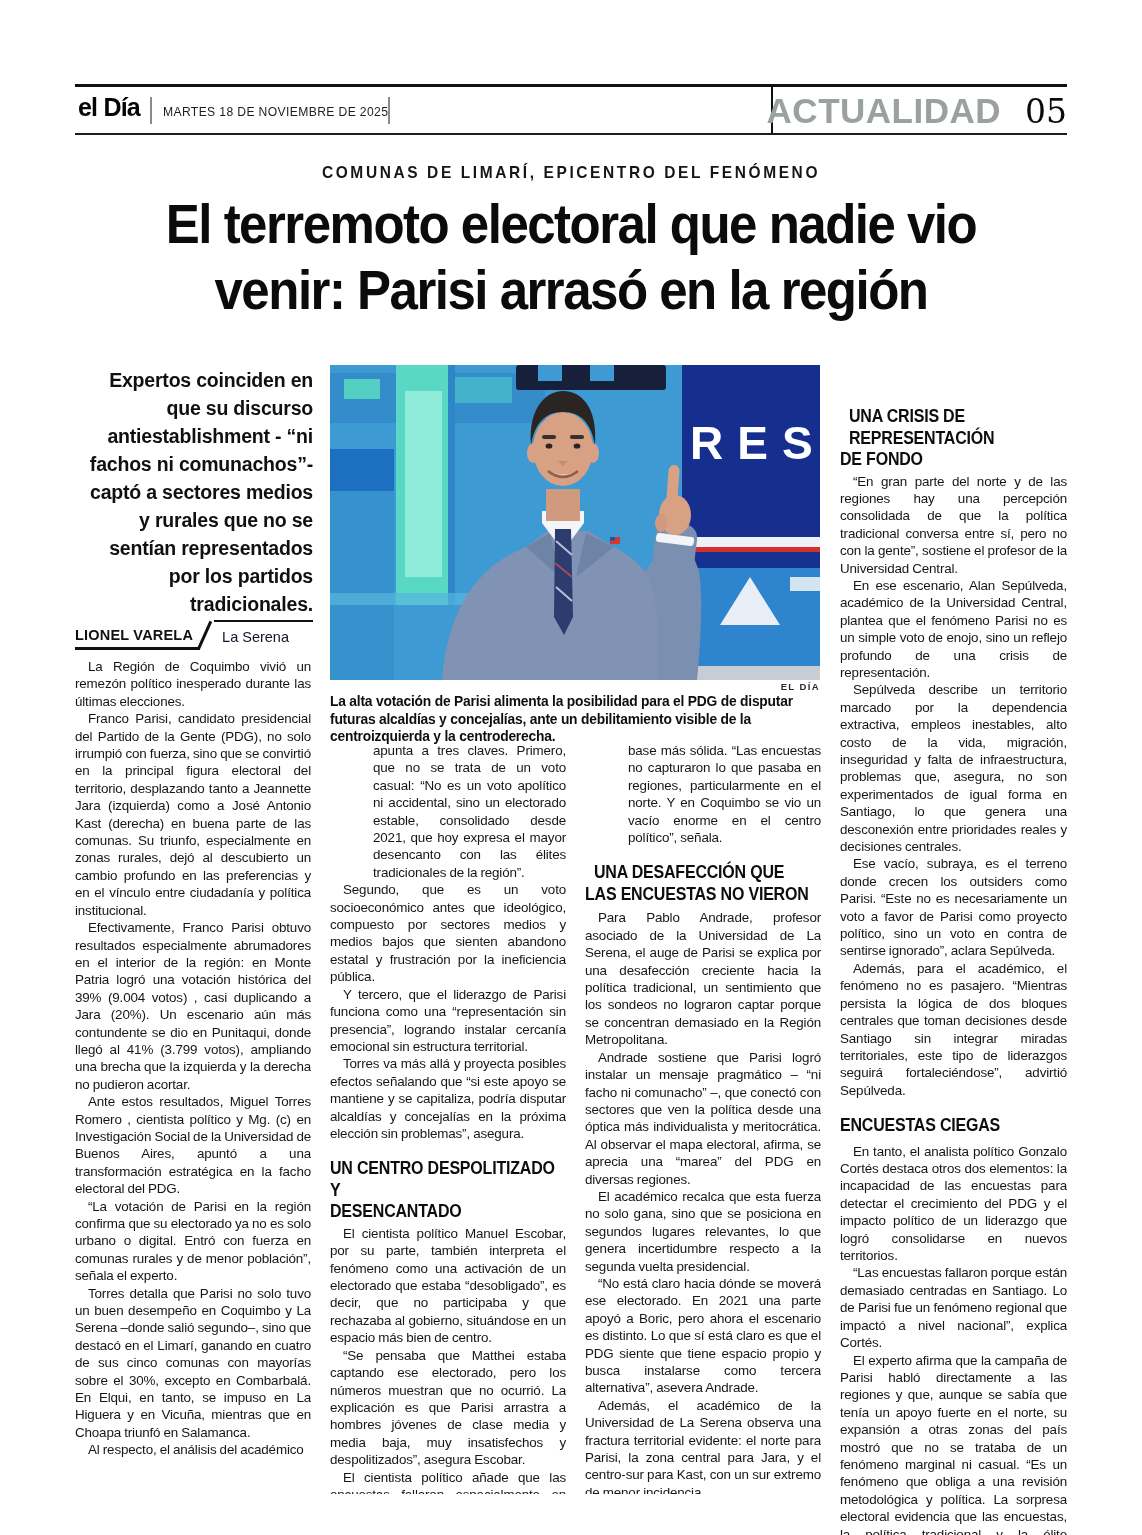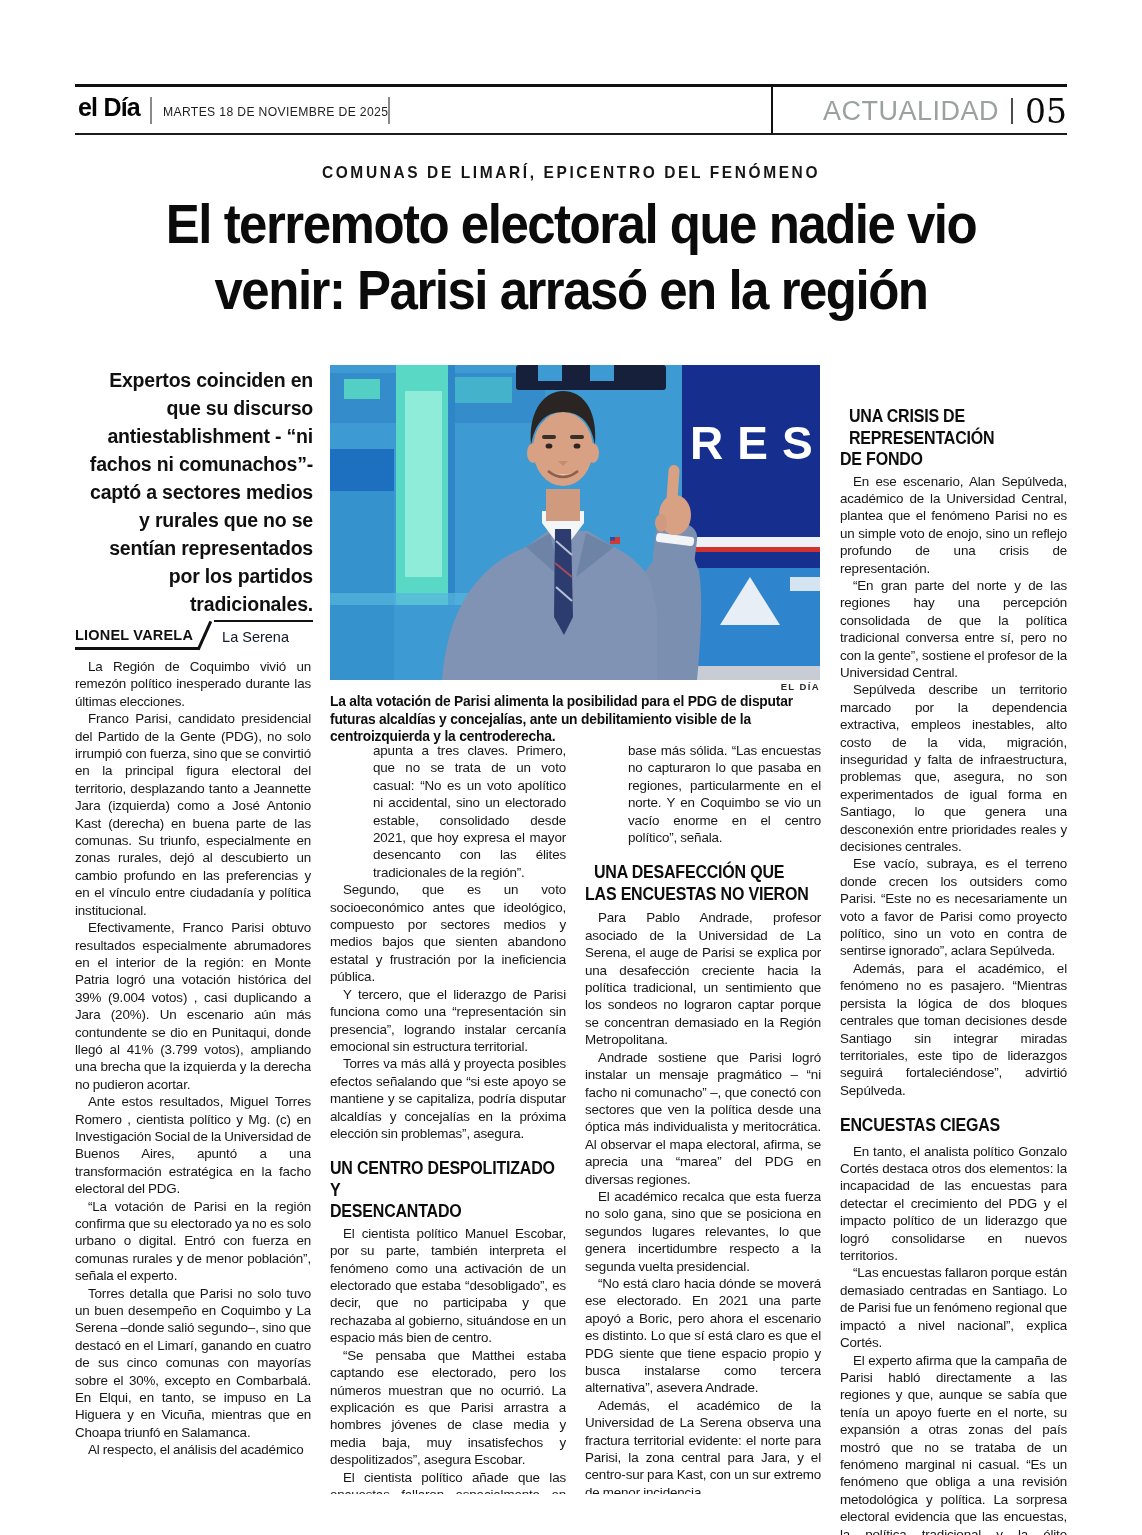--- a/index.html
+++ b/index.html
@@ -10,21 +10,21 @@
   
   .rule-top{left:75px;top:84px;width:992px;height:3px;background:#101010;}
   .rule-sub{left:75px;top:133px;width:992px;height:2px;background:#1c1c1c;}
   .brand{left:78px;top:93px;font-size:25px;font-weight:900;letter-spacing:-0.8px;color:#050505;}
   .mh-bar1{left:150px;top:97px;width:2px;height:27px;background:#8a8a8a;}
   .mh-date{left:163px;top:104px;font-size:13.5px;letter-spacing:0.4px;color:#1d1d1d;
            transform:scaleX(0.9);transform-origin:left center;white-space:nowrap;}
   .mh-bar2{left:388px;top:97px;width:2px;height:27px;background:#8a8a8a;}
   .mh-vdiv{left:771px;top:86px;width:2px;height:47px;background:#101010;}
   .mh-right{left:790px;top:90px;width:277px;height:42px;display:flex;align-items:center;justify-content:flex-end;gap:12px;}
-  .section-label{font-size:27px;font-weight:400;letter-spacing:0.5px;color:#9aa1a0;}
+  .section-label{font-size:35px;font-weight:700;letter-spacing:0.5px;color:#9aa1a0;}
   .mh-bar3{width:2px;height:26px;background:#4c4c4c;}
   .page-number{font-family:"DejaVu Serif",serif;font-size:33px;color:#0a0a0a;line-height:1;}
 
   
   .kicker{left:75px;top:164px;width:992px;text-align:center;font-size:15.5px;font-weight:bold;
           letter-spacing:2.6px;color:#161616;transform:scaleY(1.08);}
   .headline{left:75px;top:191px;width:992px;text-align:center;font-weight:800;color:#0b0b0b;
             font-size:51px;line-height:60px;letter-spacing:-1.5px;transform:scaleY(1.1);transform-origin:center top;}
   .headline div{white-space:nowrap;}
 
@@ -190,22 +190,22 @@
     <p>El académico recalca que esta fuerza no solo gana, sino que se posiciona en segundos lugares relevantes, lo que genera incertidumbre respecto a la segunda vuelta presidencial.</p>
     <p>“No está claro hacia dónde se moverá ese electorado. En 2021 una parte apoyó a Boric, pero ahora el escenario es distinto. Lo que sí está claro es que el PDG siente que tiene espacio propio y busca instalarse como tercera alternativa”, asevera Andrade.</p>
     <p>Además, el académico de la Universidad de La Serena observa una fractura territorial evidente: el norte para Parisi, la zona central para Jara, y el centro-sur para Kast, con un sur extremo de menor incidencia.</p>
   </div>
 
   <div class="abs col col4">
     <div class="subhead">
       <div class="ind">UNA CRISIS DE REPRESENTACIÓN</div>
       <div>DE FONDO</div>
     </div>
+    <p>“En gran parte del norte y de las regiones hay una percepción consolidada de que la política tradicional conversa entre sí, pero no con la gente”, sostiene el profesor de la Universidad Central.</p>
     <p>En ese escenario,  Alan Sepúlveda, académico de la Universidad Central, plantea que el fenómeno Parisi no es un simple voto de enojo, sino un reflejo profundo de una crisis de representación.</p>
-    <p>“En gran parte del norte y de las regiones hay una percepción consolidada de que la política tradicional conversa entre sí, pero no con la gente”, sostiene el profesor de la Universidad Central.</p>
     <p>Sepúlveda describe un territorio marcado por la dependencia extractiva, empleos inestables, alto costo de la vida, migración, inseguridad y falta de infraestructura, problemas que, asegura, no son experimentados de igual forma en Santiago, lo que genera una desconexión entre prioridades reales y decisiones centrales.</p>
     <p>Ese vacío, subraya, es el terreno donde crecen los outsiders como Parisi. “Este no es necesariamente un voto a favor de Parisi como proyecto político, sino un voto en contra de sentirse ignorado”, aclara Sepúlveda.</p>
     <p>Además, para el académico, el fenómeno no es pasajero. “Mientras persista la lógica de dos bloques centrales que toman decisiones desde Santiago sin integrar miradas territoriales, este tipo de liderazgos seguirá fortaleciéndose”, advirtió Sepúlveda.</p>
     <div class="subhead">ENCUESTAS CIEGAS</div>
     <p>En tanto, el analista político Gonzalo Cortés destaca otros dos elementos: la incapacidad de las encuestas para detectar el crecimiento del PDG y el impacto político de un liderazgo que logró consolidarse en nuevos territorios.</p>
     <p>“Las encuestas fallaron porque están demasiado centradas en Santiago. Lo de Parisi fue un fenómeno regional que impactó a nivel nacional”, explica Cortés.</p>
     <p>El experto afirma que la campaña de Parisi habló directamente a las regiones y que, aunque se sabía que tenía un apoyo fuerte en el norte, su expansión a otras zonas del país mostró que no se trataba de un fenómeno marginal ni casual.  “Es un fenómeno que obliga a una revisión metodológica y política. La sorpresa electoral evidencia que las encuestas, la política tradicional y la élite centralista no estaban mirando lo que realmente estaba ocurriendo en el país”, subraya Cortés.</p>
   </div>
 
 </div>

